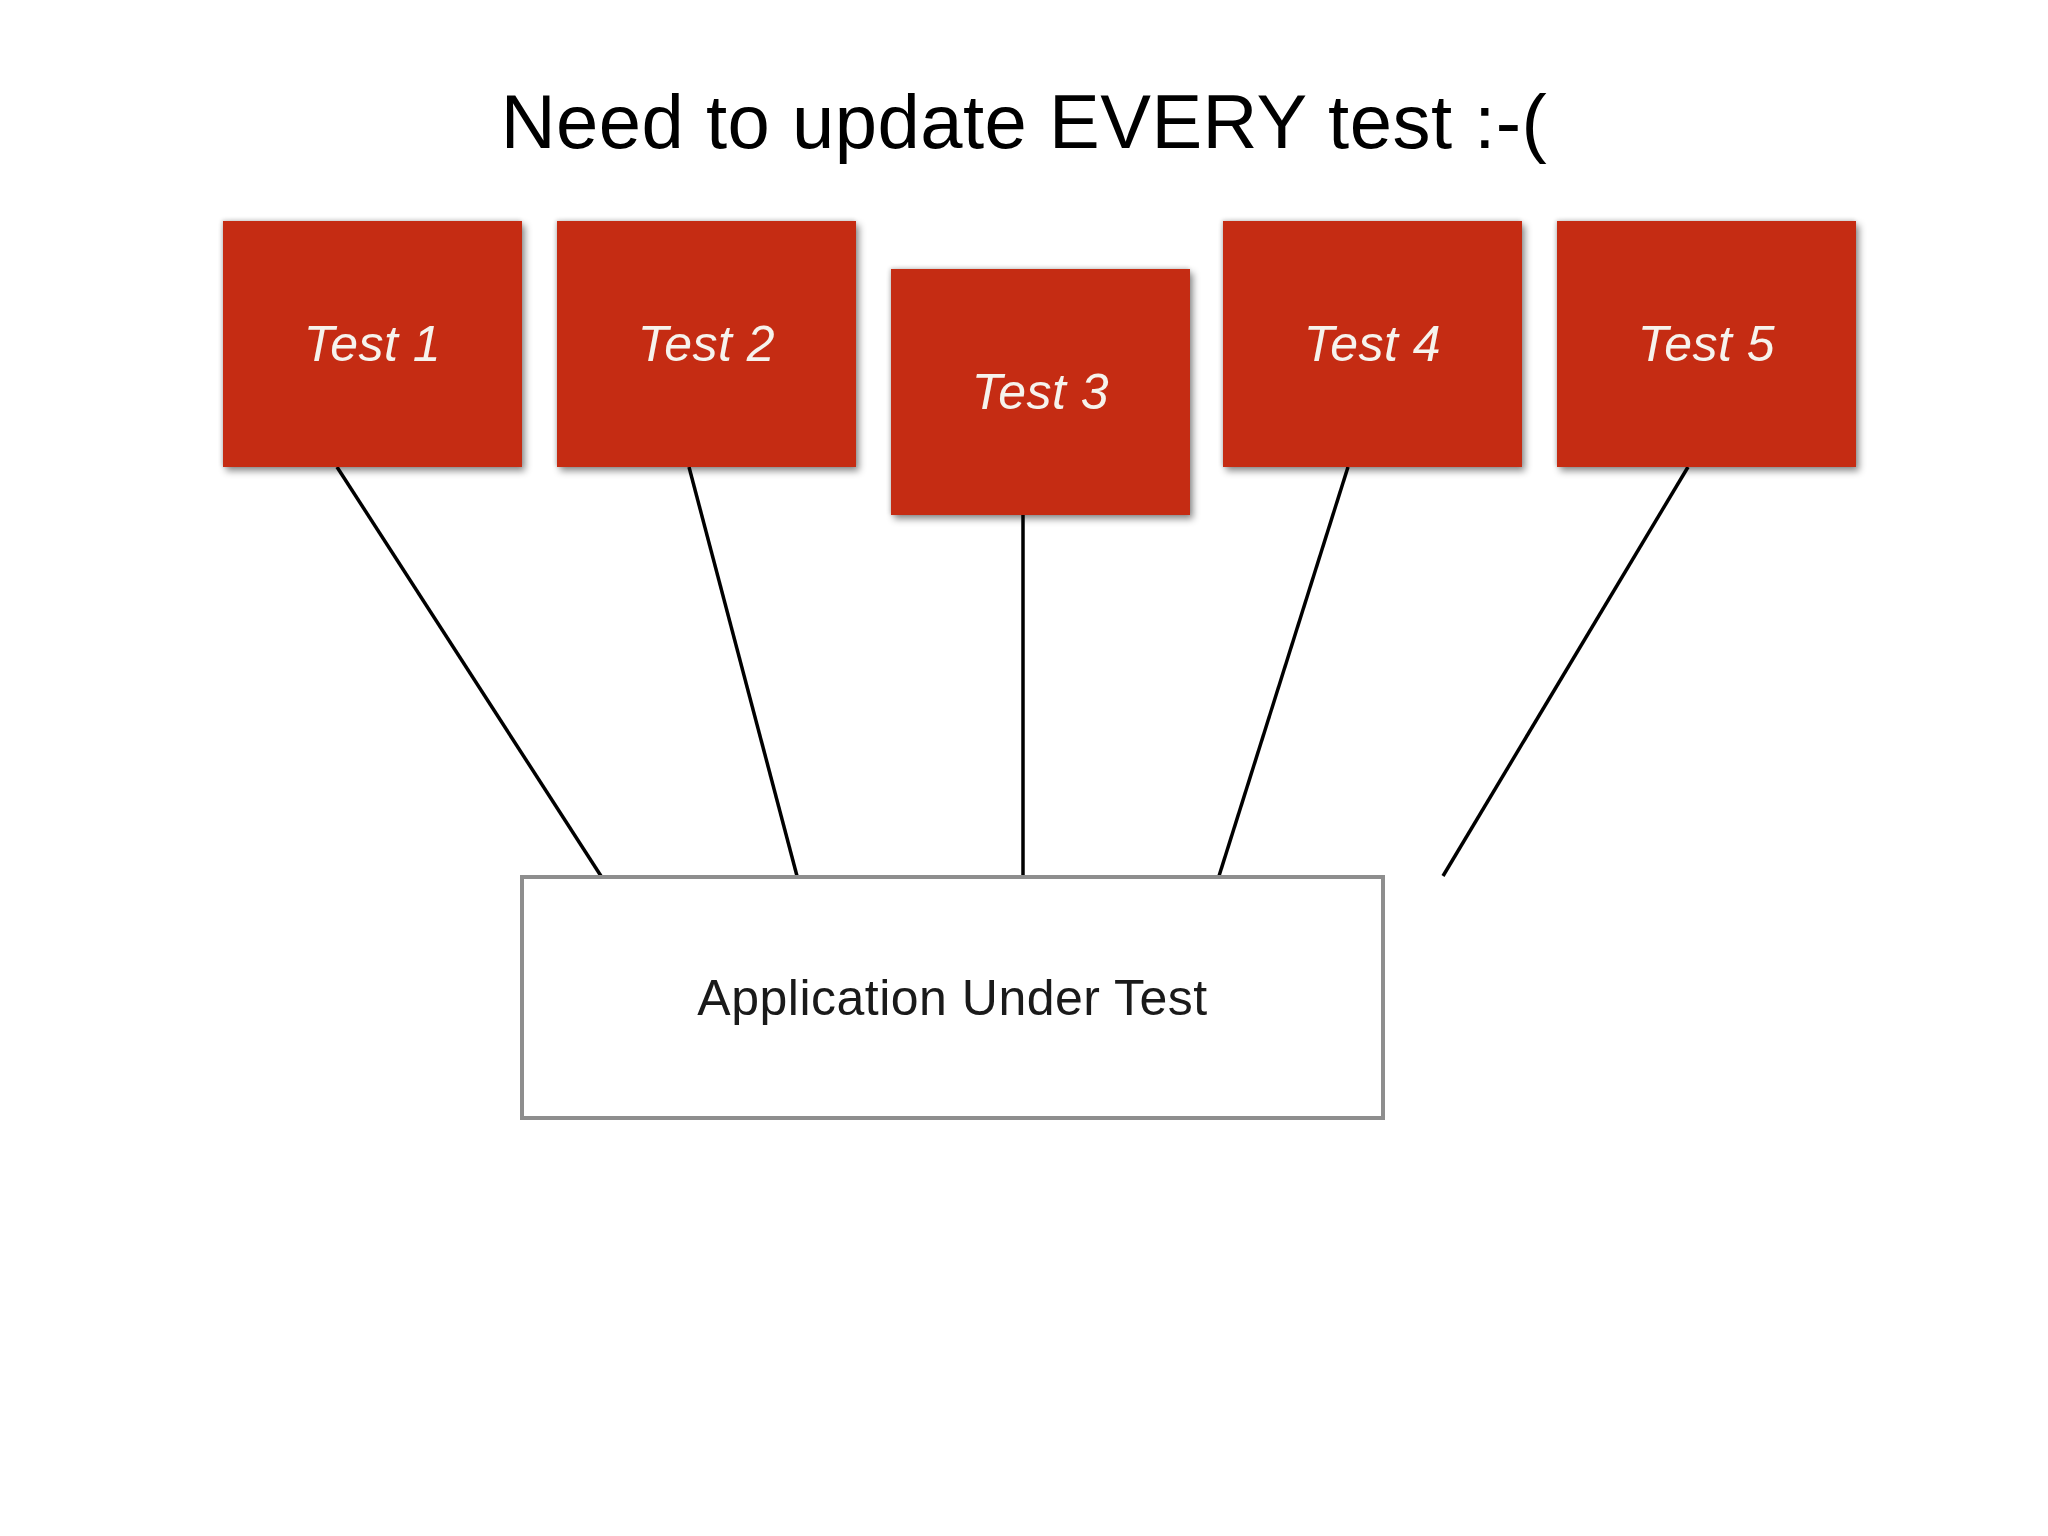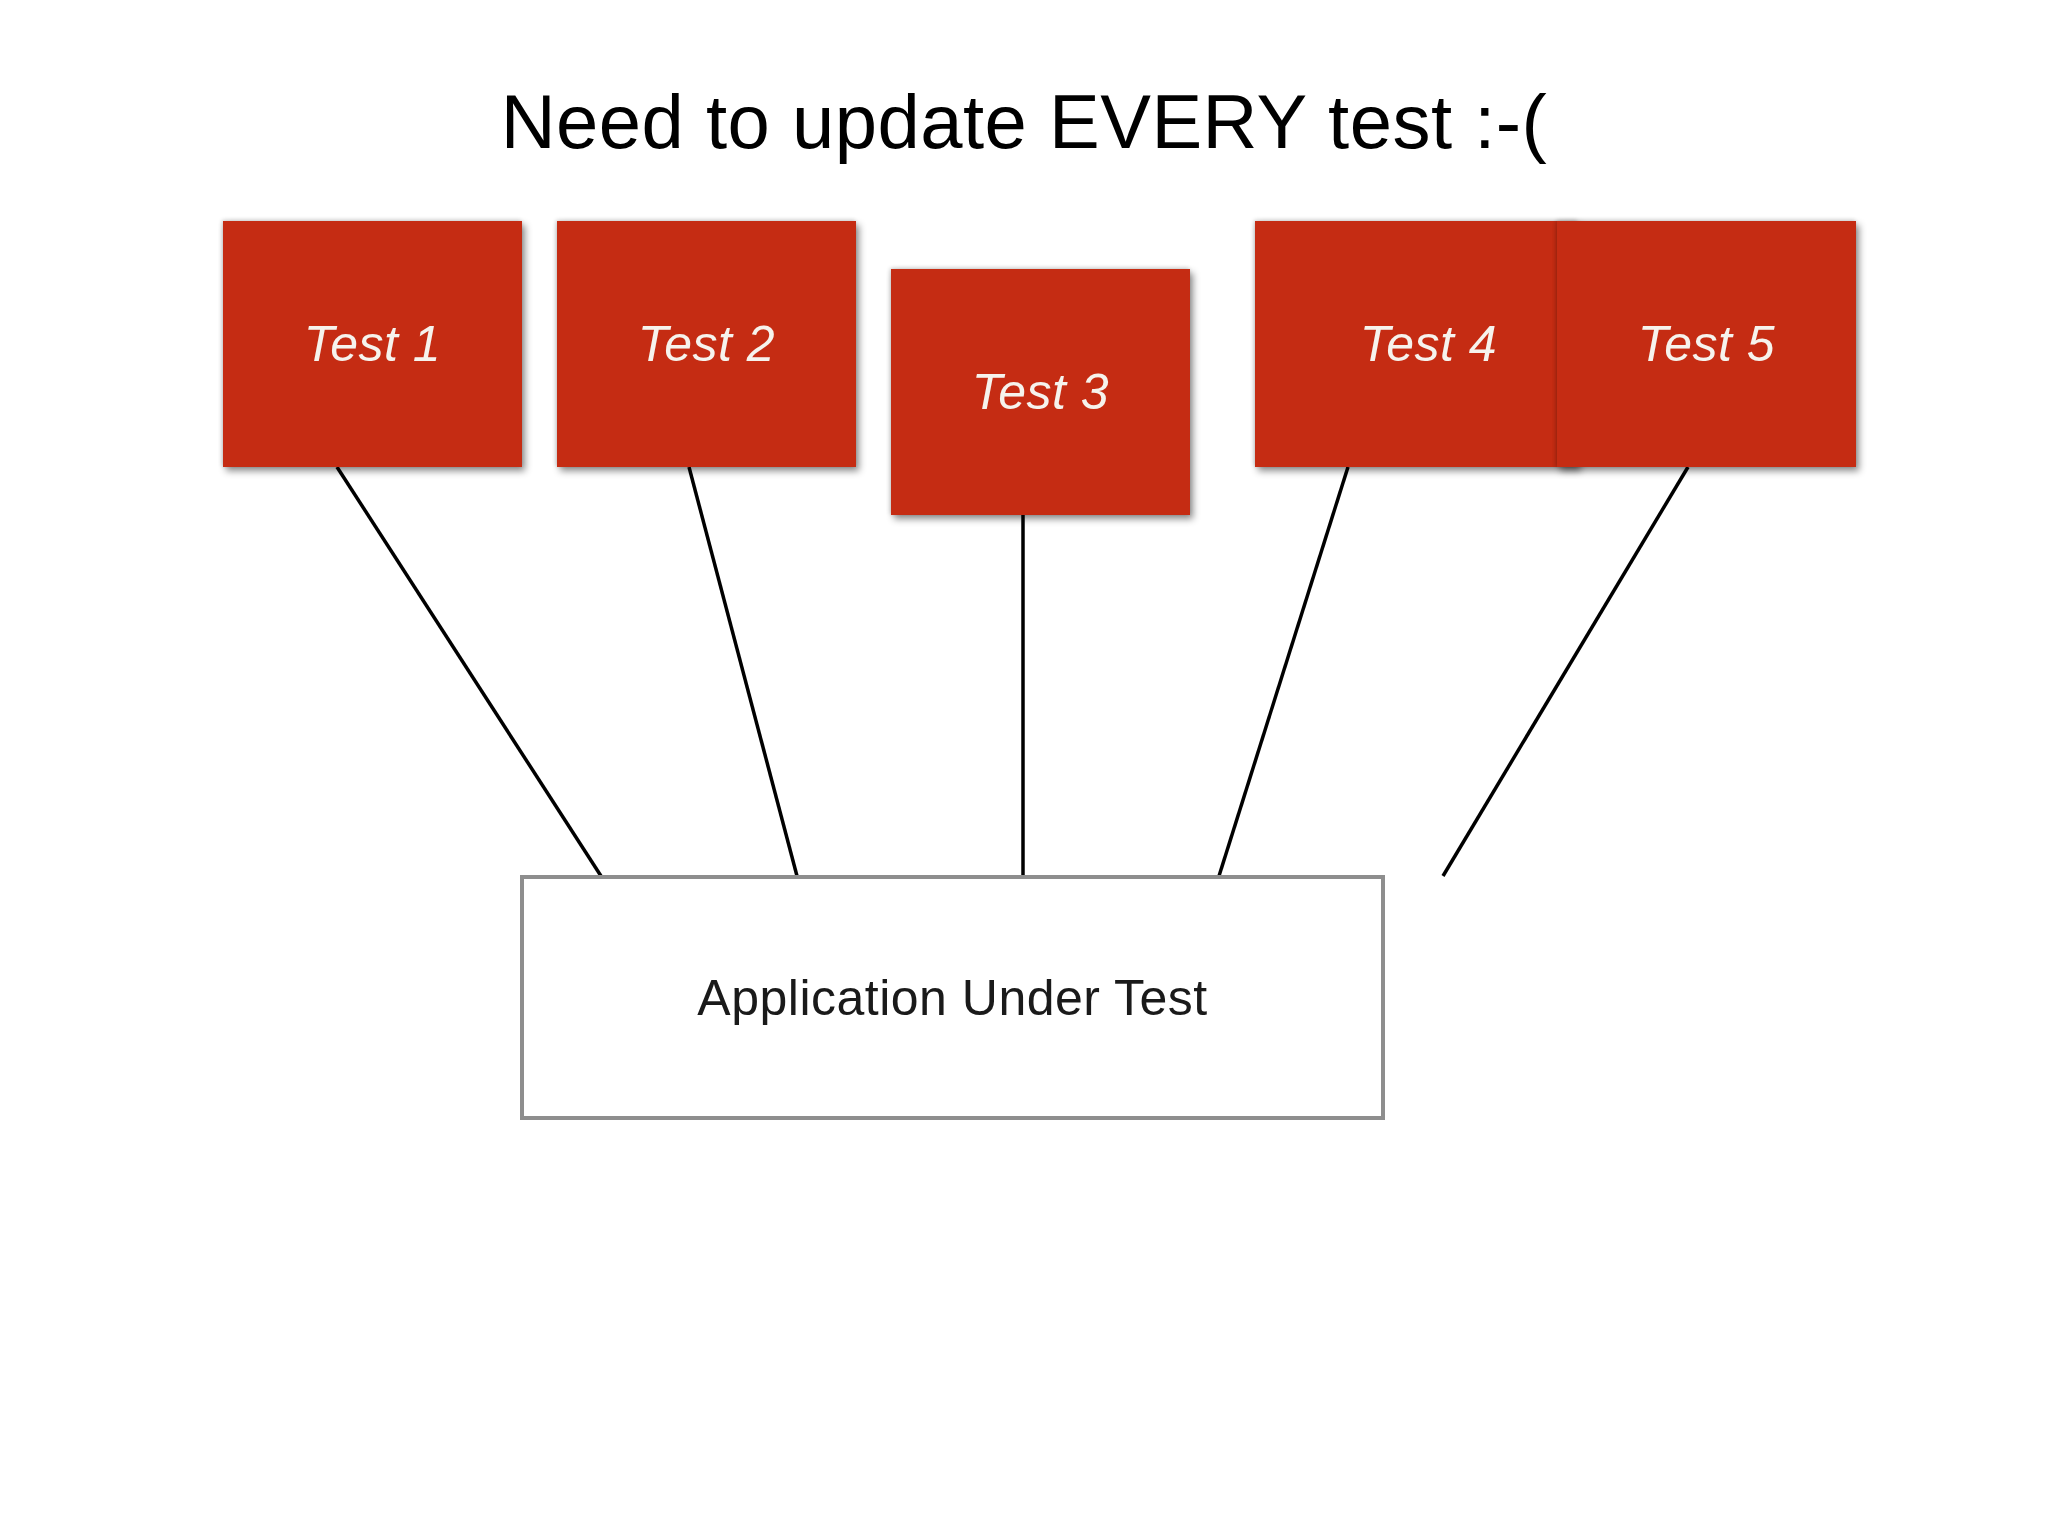--- a/index.html
+++ b/index.html
@@ -55,21 +55,21 @@
   .test-box .label {
     color: var(--test-box-text, #f6f3ed);
     font-size: 50px;
     font-weight: 400;
     letter-spacing: 0.5px;
     white-space: nowrap;
   }
   .test-box-1 { left: 223px; }
   .test-box-2 { left: 557px; }
   .test-box-3 { left: 891px; margin-top: 48px; }
-  .test-box-4 { left: 1255px; padding-left: 24px; }
+  .test-box-4 { left: 1223px; }
   .test-box-5 { left: 1557px; }
   .application-box {
     position: absolute;
     left: 520px;
     top: 875px;
     width: 865px;
     height: 245px;
     background: var(--application-fill, #ffffff);
     border: 4px solid var(--application-border, #8e8e8e);
     box-sizing: border-box;

